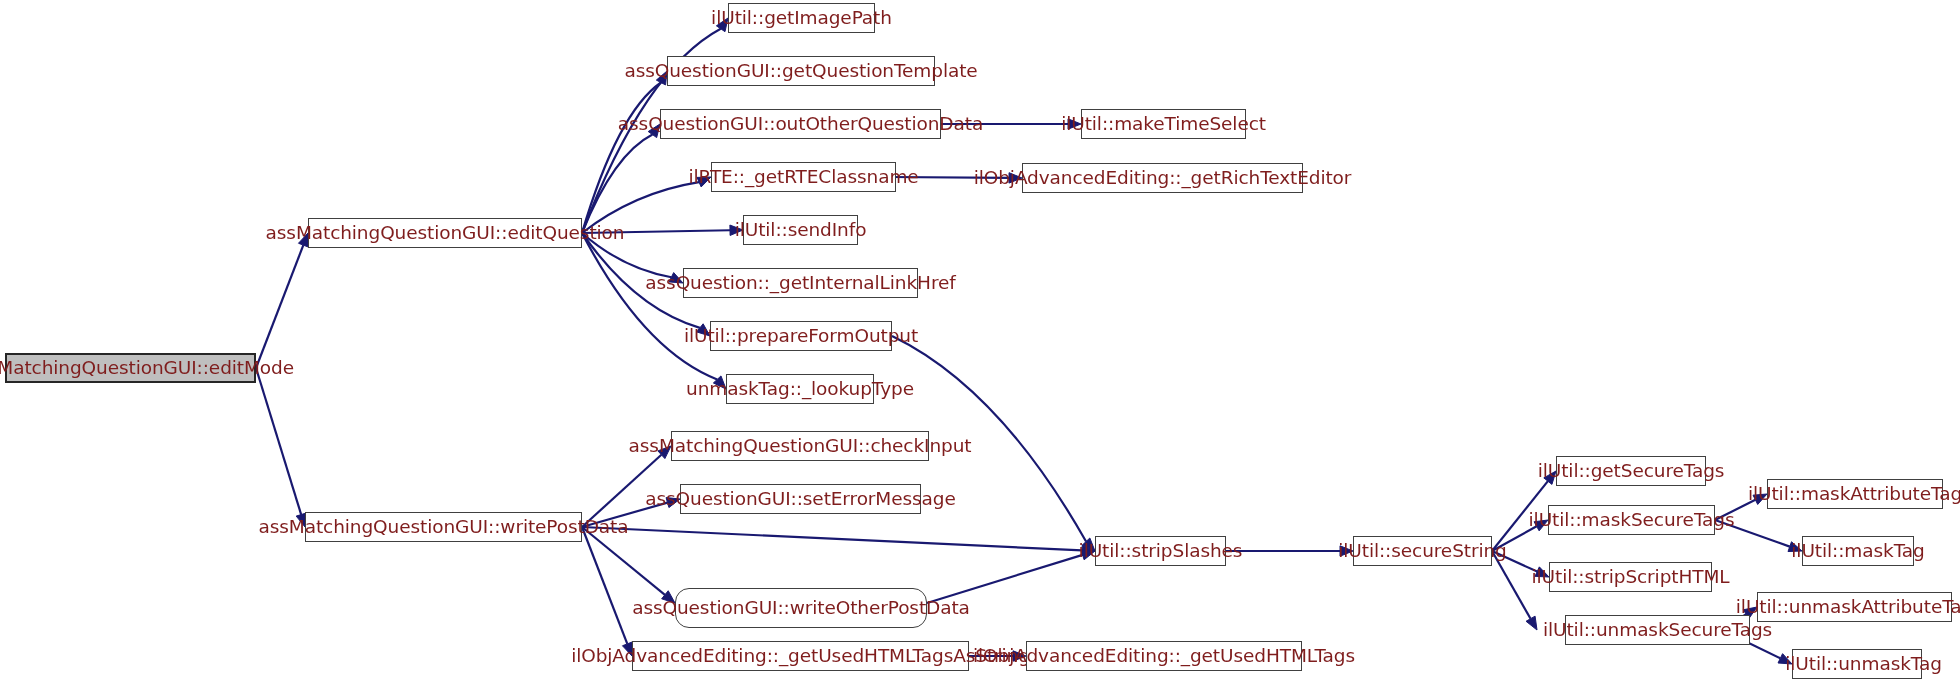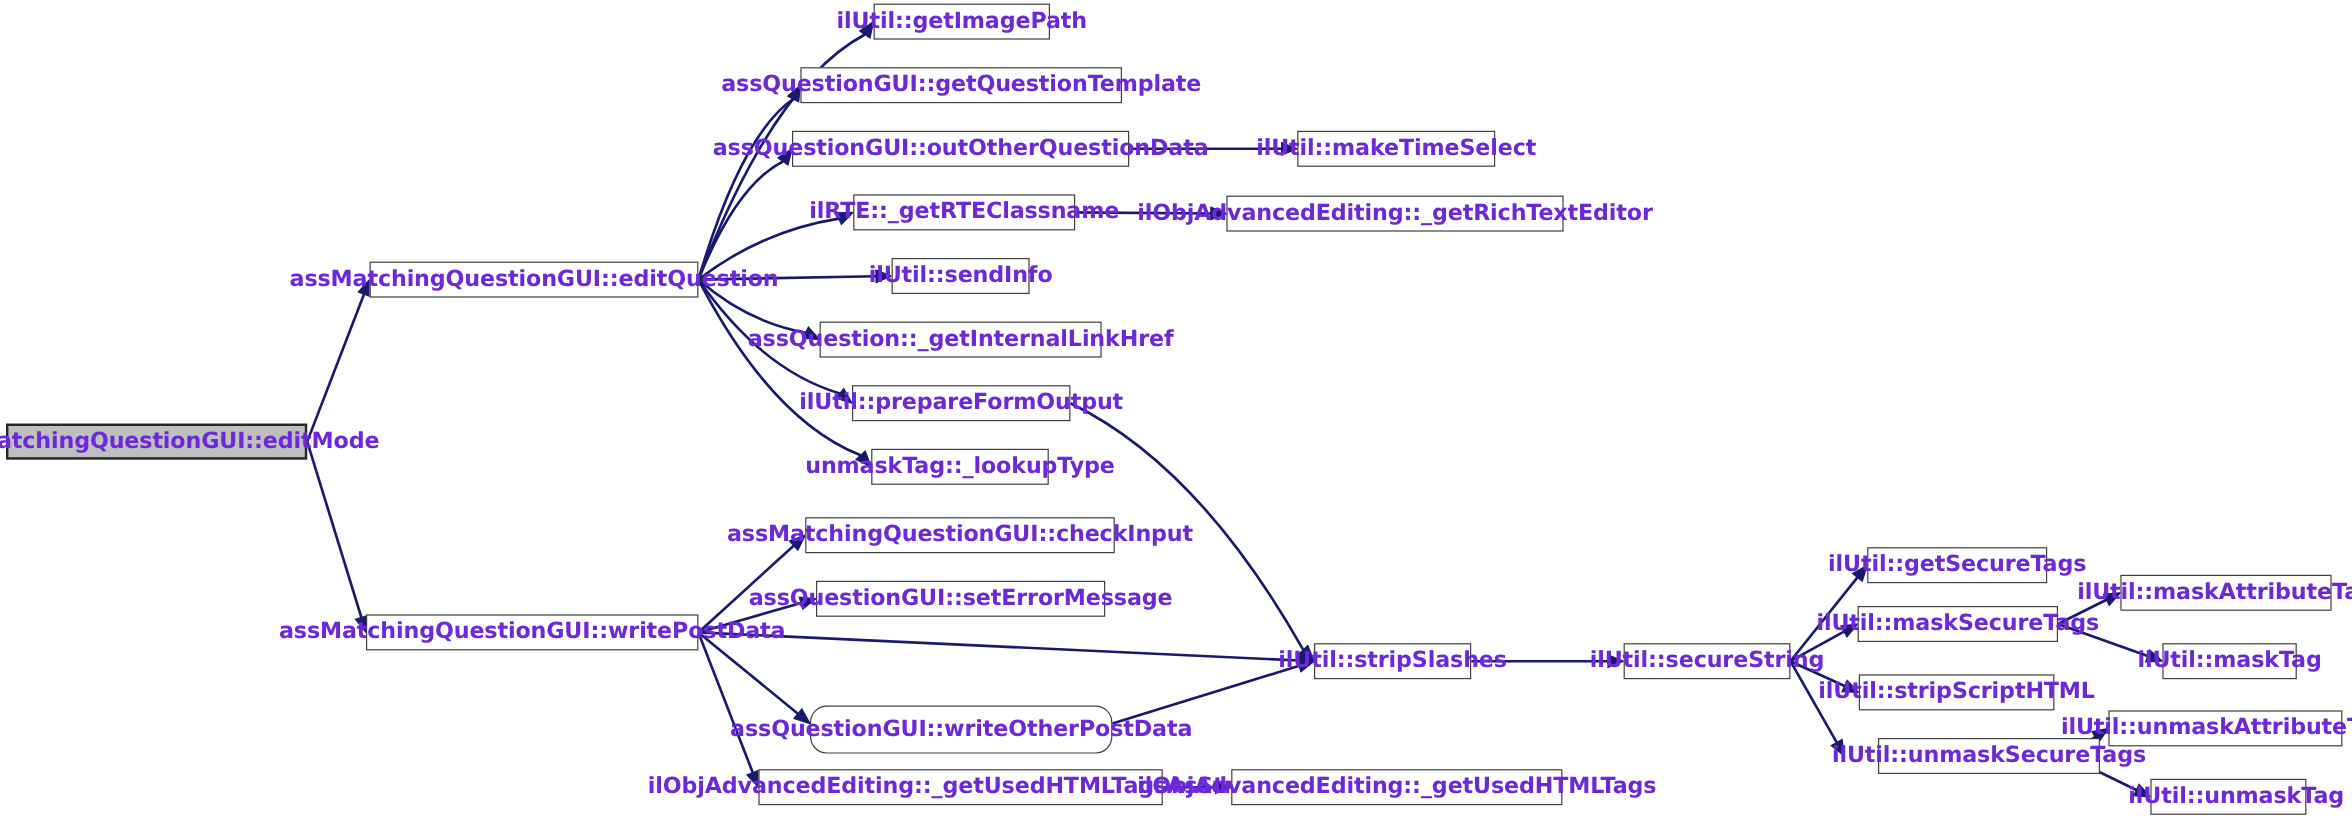--- a/index.html
+++ b/index.html
@@ -30,30 +30,29 @@
   .edge-head {
     fill: #191970;
     stroke: #191970;
     stroke-width: 1;
   }
   .node-box {
     position: absolute;
     box-sizing: border-box;
     border: 1.6px solid #404040;
     background: #ffffff;
-    color: #6d28d9;
+    color: #7f1d1d;
     display: flex;
     align-items: center;
     justify-content: center;
     white-space: nowrap;
     font-size: 18.5px;
     letter-spacing: -0.1px;
     line-height: 1;
     padding: 0 9px;
-    font-weight: bold;
   }
   .node-box.root {
     background: #bfbfbf;
     border-color: #262626;
     border-width: 2px;
   }
 </style>
 </head>
 <body>
 

